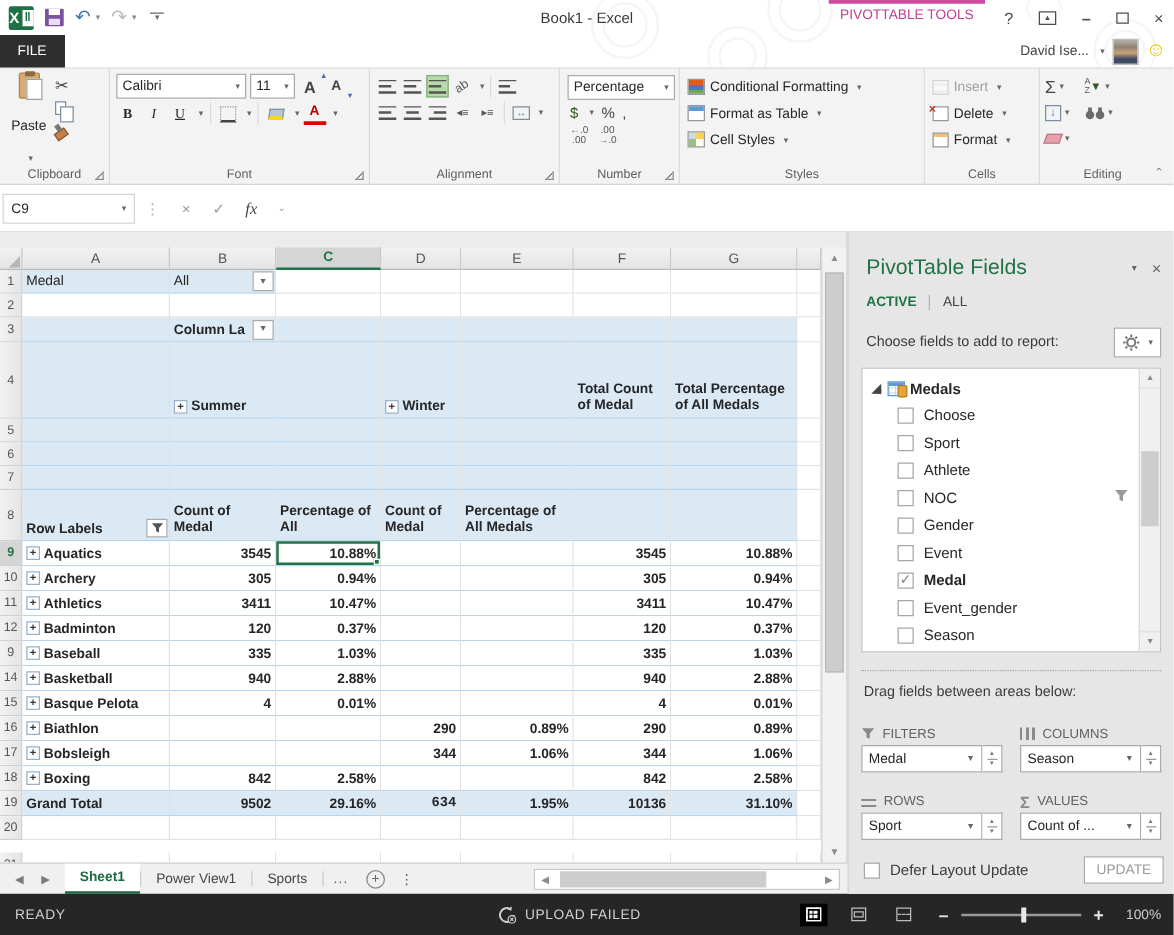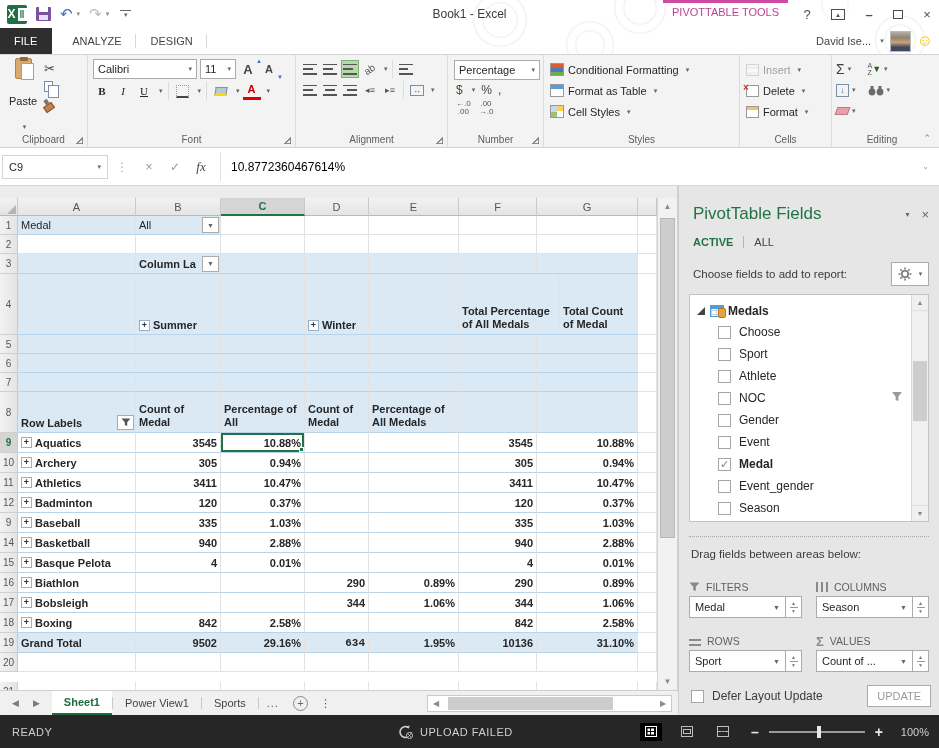--- a/index.html
+++ b/index.html
@@ -265,24 +265,20 @@
       <span class="wb">?</span>
       <span class="rdo">▴</span>
       <span class="wb minim">–</span>
       <span class="restore"></span>
       <span class="wb">×</span>
     </div>
   </div>
 
   <div id="tabrow">
     <span class="tab file">FILE</span>
-    <span id="ctx-tabs" style="display:flex">
-        <span class="tab sepr" style="padding: 0px 14px;">ANALYZE</span>
-        <span class="tab sepr" style="padding: 0px 14px;">DESIGN</span>
-      </span>
     <div class="user">
       <span class="uname">David Ise...</span>
       <span class="dda">▾</span>
       <span class="avatar"></span>
       <span class="smiley">☺</span>
     </div>
   </div>
 </div>
 
 <div id="ribbon">
@@ -554,21 +550,20 @@
 
 <div id="fbar">
   <span class="namebox">
       <span>C9</span>
       <span class="dda">▾</span>
     </span>
   <span class="fdots">⋮</span>
   <span class="fbtn">×</span>
   <span class="fbtn">✓</span>
   <span class="fbtn fx">fx</span>
-  <span class="fval">10.8772360467614%</span>
   <span class="fexp">⌄</span>
 </div>
 
 <div id="main">
   <div id="colhead">
     <div class="chc corner">
         <i></i>
       </div>
   <div class="chc" style="width: 118px;">A</div>
       <div class="chc" style="width: 85px;">B</div>
@@ -613,22 +608,22 @@
         <div class="g-cell band bb-blue" style="width: 101px;"></div>
         <div class="g-cell" style="width: 19px;"></div>
       </div>
       <div class="g-row" style="height: 61px;">
         <div class="g-rh">4</div>
         <div class="g-cell band bb-blue" style="width: 118px;"></div>
         <div class="g-cell band bb-blue boldc vb" style="width: 85px;"><span class="expb">+</span>Summer</div>
         <div class="g-cell band bb-blue" style="width: 84px;"></div>
         <div class="g-cell band bb-blue boldc vb" style="width: 64px;"><span class="expb">+</span>Winter</div>
         <div class="g-cell band bb-blue" style="width: 90px;"></div>
+        <div class="g-cell band bb-blue boldc wrapc numc vb" style="width: 78px;">Total Count of Medal</div>
         <div class="g-cell band bb-blue boldc wrapc numc vb" style="width: 101px;">Total Percentage of All Medals</div>
-        <div class="g-cell band bb-blue boldc wrapc numc vb" style="width: 78px;">Total Count of Medal</div>
         <div class="g-cell" style="width: 19px;"></div>
       </div>
       <div class="g-row" style="height: 19px;">
         <div class="g-rh">5</div>
         <div class="g-cell band bb-blue" style="width: 118px;"></div>
         <div class="g-cell band bb-blue" style="width: 85px;"></div>
         <div class="g-cell band bb-blue" style="width: 84px;"></div>
         <div class="g-cell band bb-blue" style="width: 64px;"></div>
         <div class="g-cell band bb-blue" style="width: 90px;"></div>
         <div class="g-cell band bb-blue" style="width: 78px;"></div>

